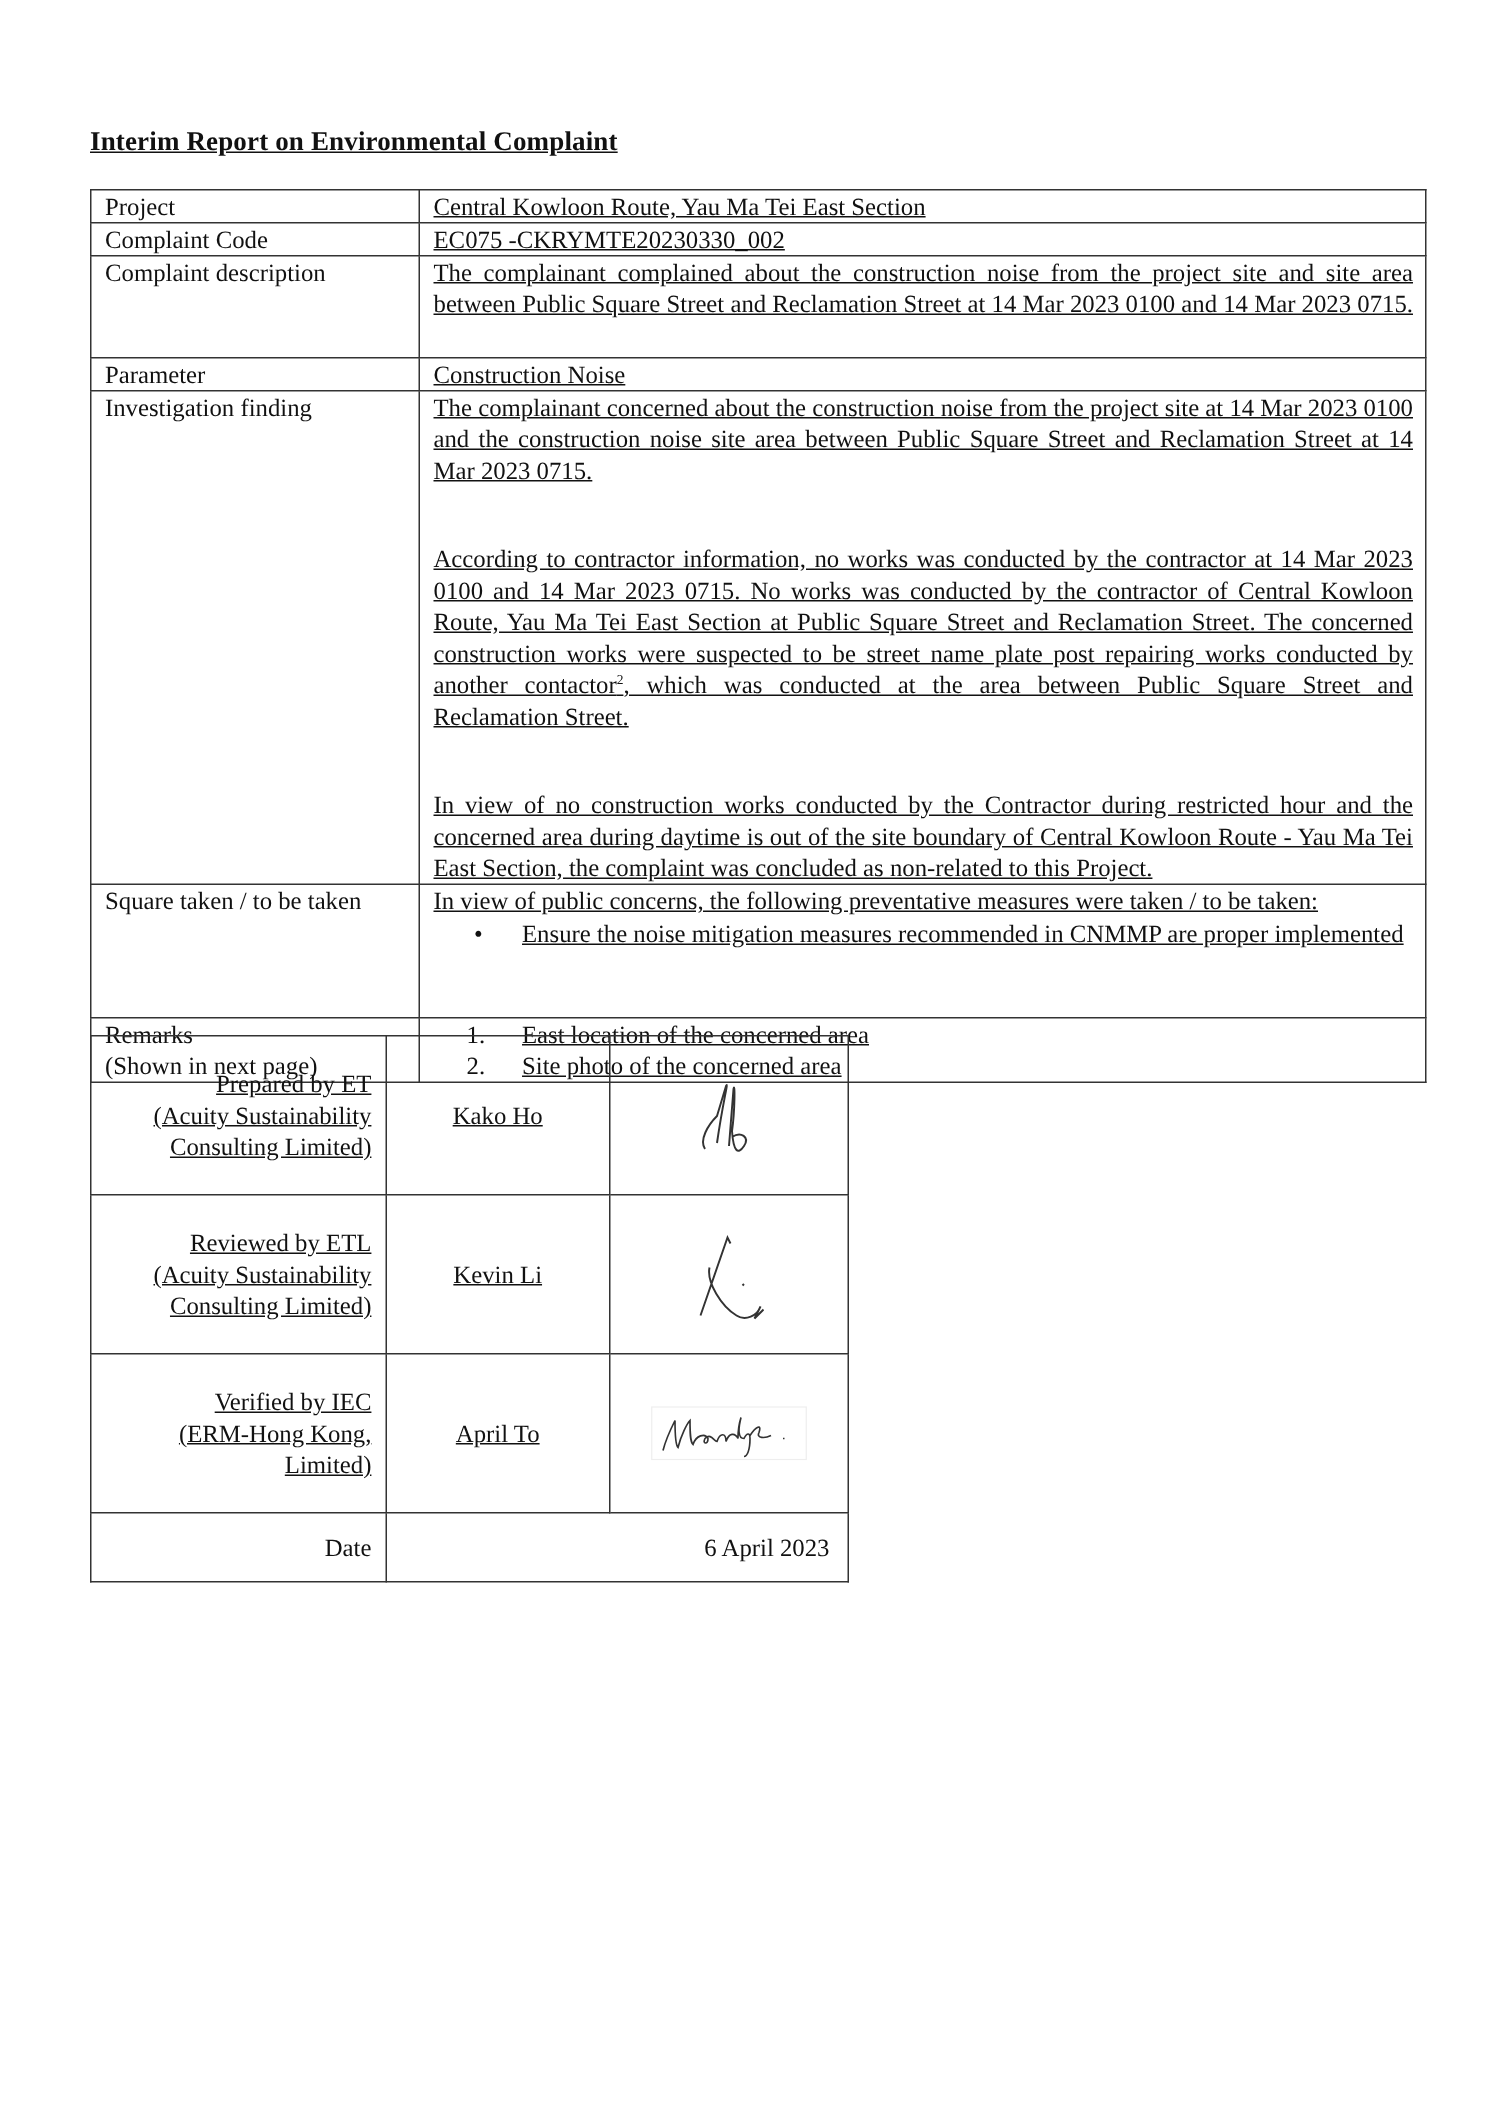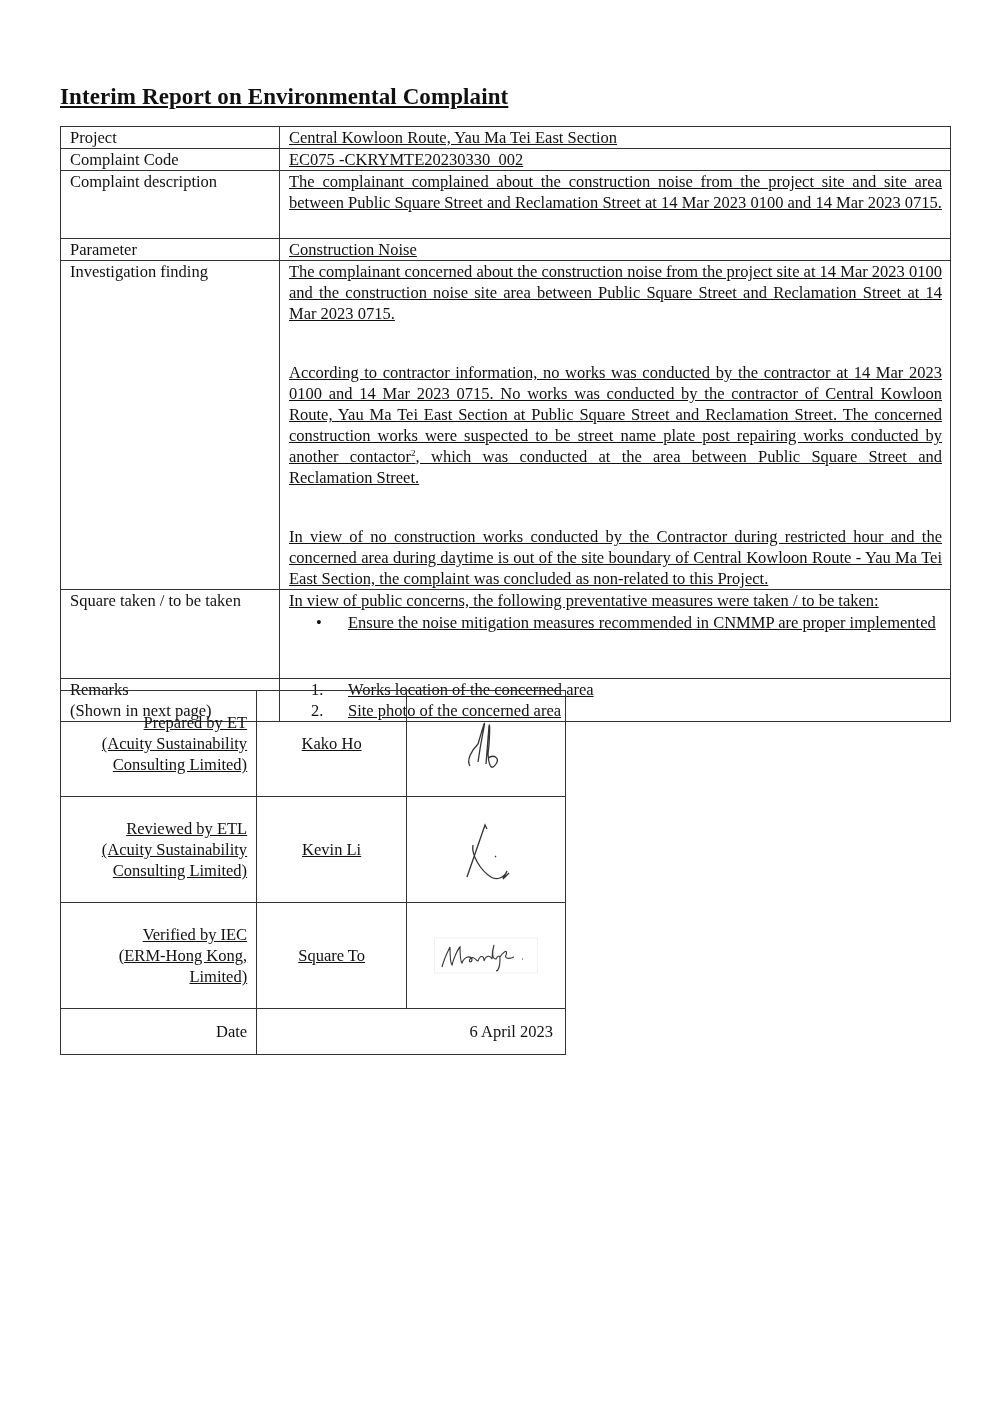--- a/index.html
+++ b/index.html
@@ -2,21 +2,21 @@
 <html><head>
 <meta charset="utf-8">
 <style>
   html, body { margin: 0; padding: 0; background: #ffffff; }
   body {
     width: 992px; height: 1404px; position: relative; overflow: hidden;
     font-family: "Liberation Serif", serif; color: #111;
   }
   .title {
     position: absolute; left: 60px; top: 84px;
-    font-size: 23px; font-weight: bold; text-decoration: underline;
+    font-size: 18px; font-weight: bold; text-decoration: underline;
     letter-spacing: 0.1px;
   }
   table { border-collapse: collapse; position: absolute; }
   td { border: 1px solid #333; vertical-align: top; padding: 12px; font-size: 16.5px; line-height: 21px; }
   #main-table { left: 60px; top: 126px; width: 891px; }
   #main-table td.label { width: 209px; padding: 0 0 0 9px; }
   #main-table td.val { padding: 0 8px 0 9px; text-align: justify; text-decoration: underline; }
   .para { margin: 0; }
   .para + .para { margin-top: 38px; }
   sup { font-size: 9px; line-height: 0; vertical-align: 6px; }
@@ -76,21 +76,21 @@
       </ul>
     </td>
   </tr>
   <tr>
     <td class="label">
       <div>Remarks</div>
       <div>(Shown in next page)</div>
     </td>
     <td class="val">
       <ol class="numlist">
-        <li><span class="num">1.</span><span>Works location of the concerned area</span></li>
+        <li><span class="num">1.</span><span>East location of the concerned area</span></li>
         <li><span class="num">2.</span><span>Site photo of the concerned area</span></li>
       </ol>
     </td>
   </tr>
 </tbody>
   </table>
 
 <table id="sign-table">
   <tbody>
       <tr class="sigrow">
@@ -118,21 +118,21 @@
         <path d="M16 62 L 34 10 L 36 14 M 22 30 C 20 40, 30 56, 40 62 C 46 66, 54 62, 56 56 L 52 64 L 58 58 M 44 42 L 45 41" fill="none" stroke="#333" stroke-width="1.3"></path>
       </svg>
     </td>
   </tr>
   <tr class="sigrow">
     <td class="role">
       <div>Verified by IEC</div>
       <div>(ERM-Hong Kong,</div>
       <div>Limited)</div>
     </td>
-    <td class="name">Square To</td>
+    <td class="name">April To</td>
     <td class="sig">
       <svg width="104" height="38" viewBox="0 0 104 38">
         <rect x="0.5" y="1" width="103" height="35" fill="none" stroke="#eee" stroke-width="0.8"></rect>
         <path d="M8 30 C 10 22, 14 14, 16 10 C 16 18, 16 26, 18 28 C 20 20, 24 12, 26 10 C 26 18, 26 24, 28 26 C 30 20, 36 18, 38 22 C 38 26, 34 26, 36 22 C 40 18, 42 24, 44 24 C 46 18, 50 18, 50 24 C 52 18, 56 18, 58 22 C 58 14, 60 8, 60 8 C 58 16, 58 22, 62 22 C 64 18, 66 18, 66 22 C 66 30, 64 34, 62 34 M 66 20 C 70 14, 74 12, 72 18 C 70 22, 76 22, 80 20 M 88 22 L 89 22" fill="none" stroke="#333" stroke-width="1.1"></path>
       </svg>
     </td>
   </tr>
   <tr class="daterow">
     <td class="role">Date</td>
     <td class="dateval" colspan="2">6 April 2023</td>

